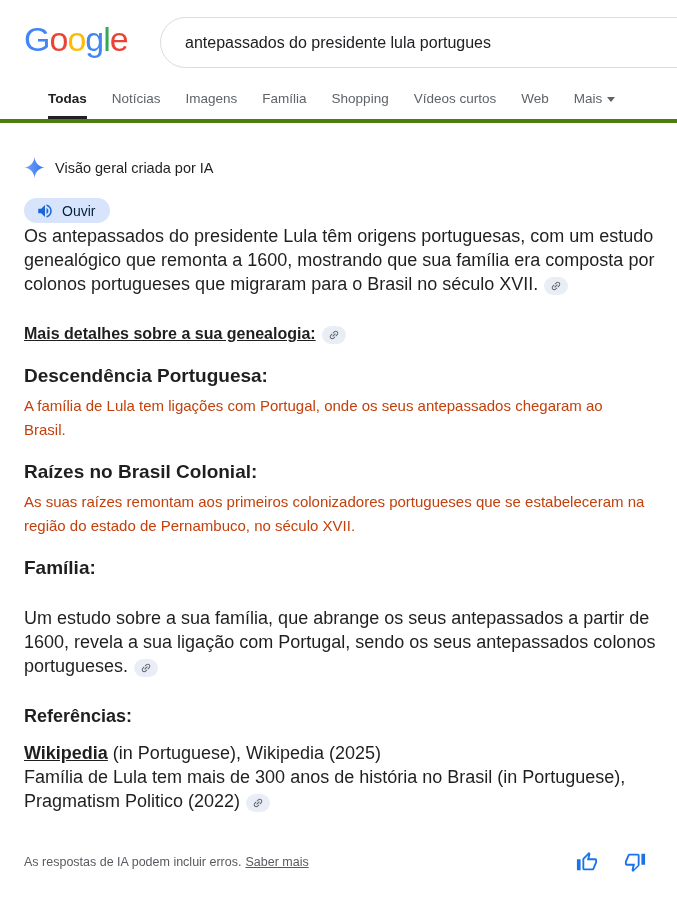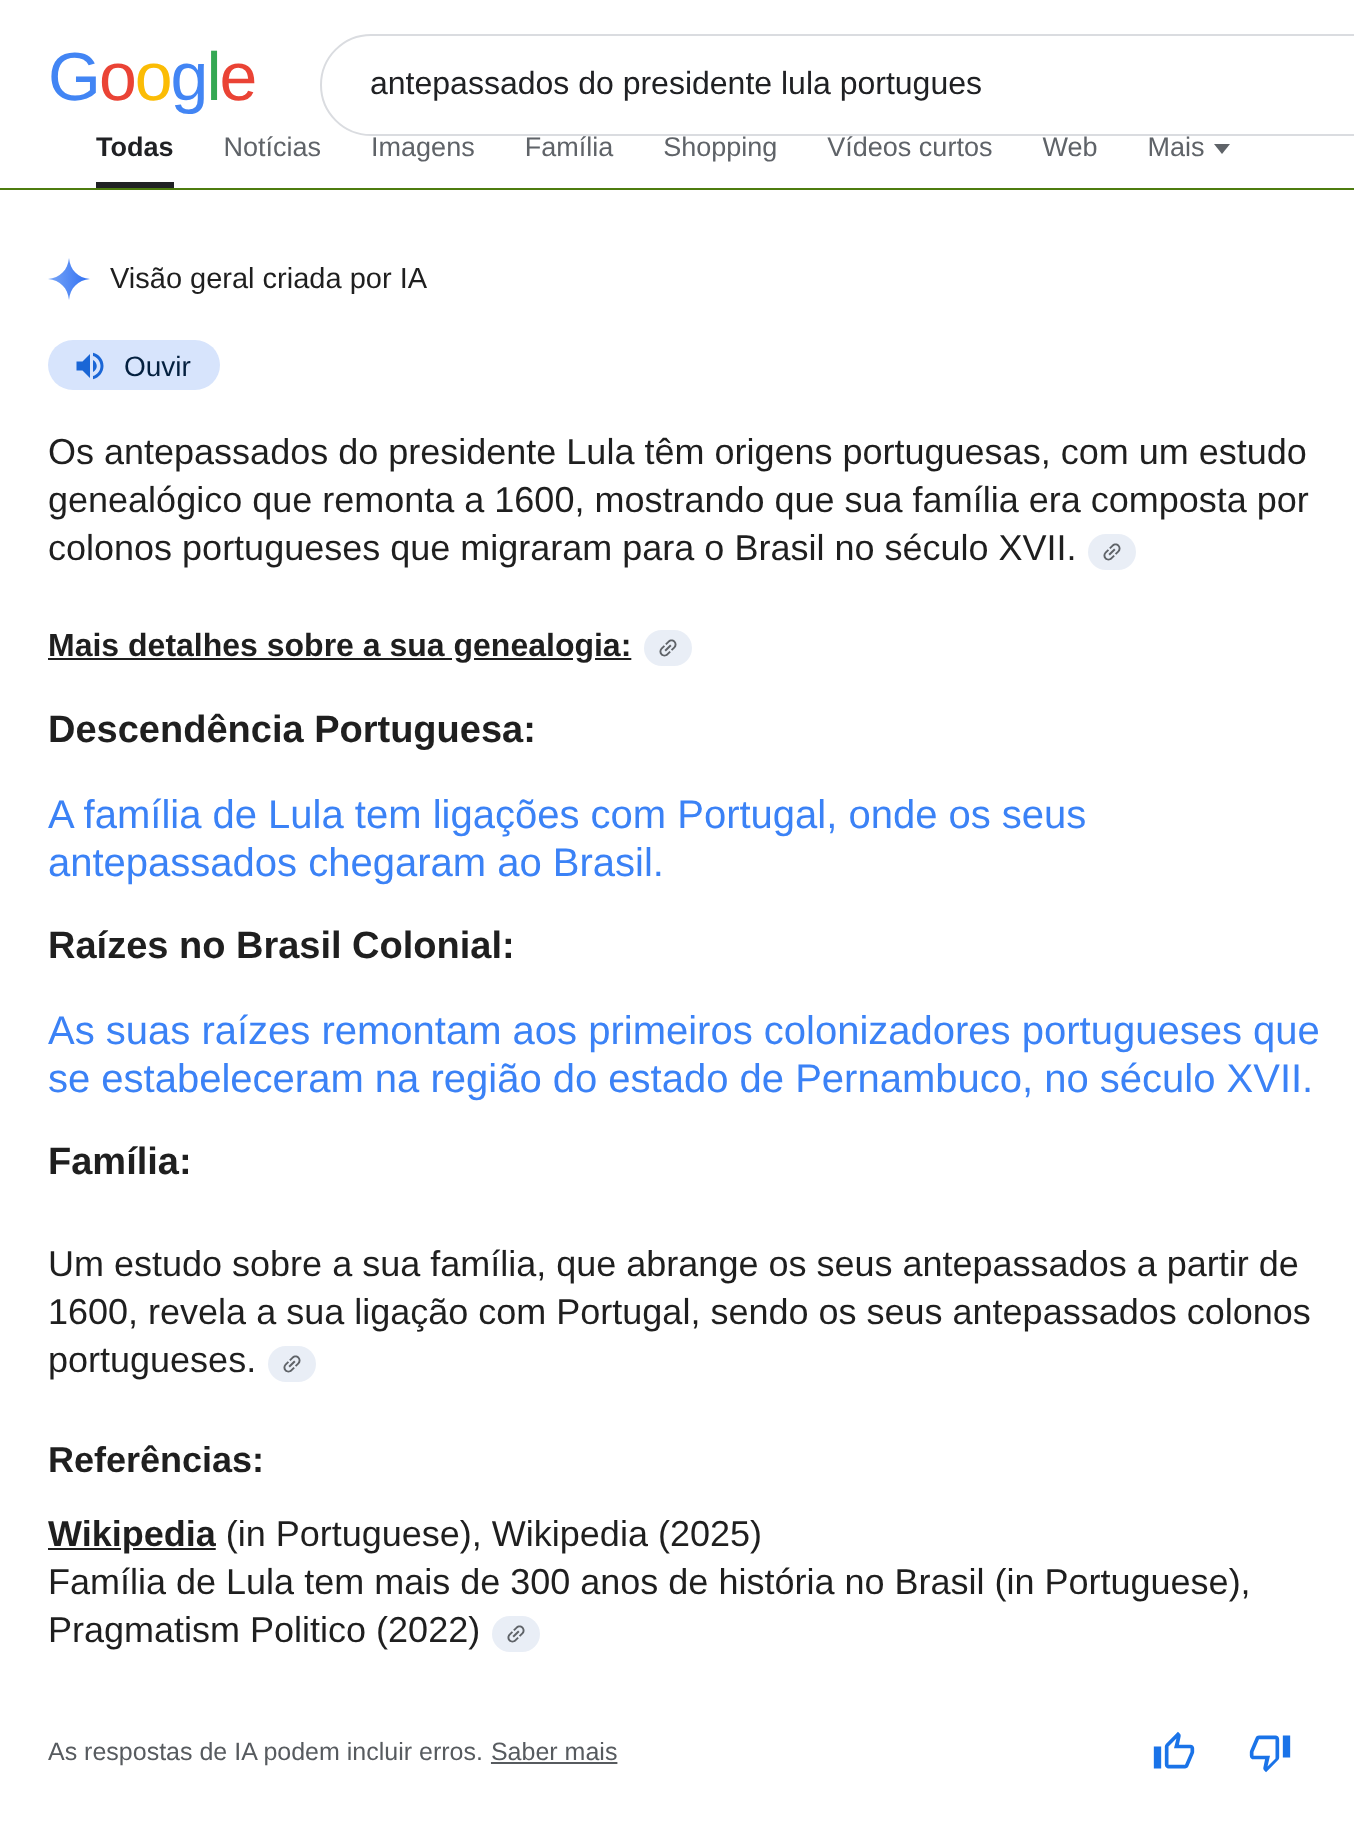--- a/index.html
+++ b/index.html
@@ -1,20 +1,20 @@
 <!DOCTYPE html>
 <html><head>
 <meta charset="utf-8">
 <style>
   * { margin:0; padding:0; box-sizing:border-box; }
   html,body { width:677px; height:913px; overflow:hidden; background:#fff;
     font-family:"Liberation Sans","DejaVu Sans",sans-serif; color:#1f1f1f; }
 
   
-  .header { position:relative; height:95px; border-bottom:1px solid #4d7c0f; }
+  .header { position:relative; height:123px; border-bottom:4px solid #4d7c0f; }
   .logo { position:absolute; left:24px; top:20px; font-size:34px; font-weight:500;
     letter-spacing:-1px; line-height:38px; cursor:pointer; }
   .logo .c1{color:#4285F4}.logo .c2{color:#EA4335}.logo .c3{color:#FBBC05}
   .logo .c4{color:#4285F4}.logo .c5{color:#34A853}.logo .c6{color:#EA4335}
   .searchbox { position:absolute; left:160px; top:17px; width:560px; height:51px;
     border:1px solid #dadce0; border-radius:26px; background:#fff; display:flex; align-items:center; }
   .searchbox input { border:none; outline:none; width:480px; margin-left:24px;
     font-size:16px; color:#202124; font-family:inherit; background:transparent; }
   .tabs { position:absolute; left:24px; bottom:0; display:flex; align-items:flex-end; gap:25px; }
   .tab { font-size:13.5px; color:#5f6368; padding-bottom:13px; cursor:pointer; white-space:nowrap; }
@@ -27,25 +27,25 @@
   
   .content { padding:0 17px 0 24px; }
   .ai-head { margin-top:34px; display:flex; align-items:center; gap:10px; }
   .ai-head .label { font-size:14.5px; font-weight:500; color:#1f1f1f; }
   .listen { margin-top:20px; display:inline-flex; align-items:center; gap:8px;
     height:25px; padding:0 15px 0 12px; border-radius:18px; background:#d7e4fc;
     border:none; cursor:pointer; }
   .listen .txt { font-size:14px; color:#04203f; font-family:inherit; }
 
   p.big { font-size:18px; line-height:24px; color:#1f1f1f; }
-  .intro { margin-top:17px; }
+  .intro { }
   .details-h { margin-top:26px; font-size:16px; line-height:24px; font-weight:700; color:#1f1f1f;text-decoration:underline; }
   .section { margin-top:20px; }
   .section .s-title { font-size:19px; font-weight:700; color:#1f1f1f; line-height:20px; }
-  .section .s-body { margin-top:20px; font-size:20px; line-height:24px; color:#3b82f6; }
+  .section .s-body { margin-top:8px; font-size:15px; line-height:24px; color:#c2410c; }
   .section .s-body.narrow { max-width:605px; }
   .closing { margin-top:28px; }
   .refs-h { margin-top:28px; font-size:18px; font-weight:700; color:#1f1f1f; }
   .refs { margin-top:14px; font-size:18px; line-height:24px; color:#1f1f1f; }
   .wiki-link { font-weight:700; text-decoration:underline; color:#1f1f1f; cursor:pointer; }
 
   .chip { display:inline-flex; align-items:center; justify-content:center;
     width:24px; height:18px; border-radius:9px; background:#e9eef6; margin-left:6px;
     vertical-align:-2px; cursor:pointer; }
   .chip svg { transform:rotate(-45deg); }

